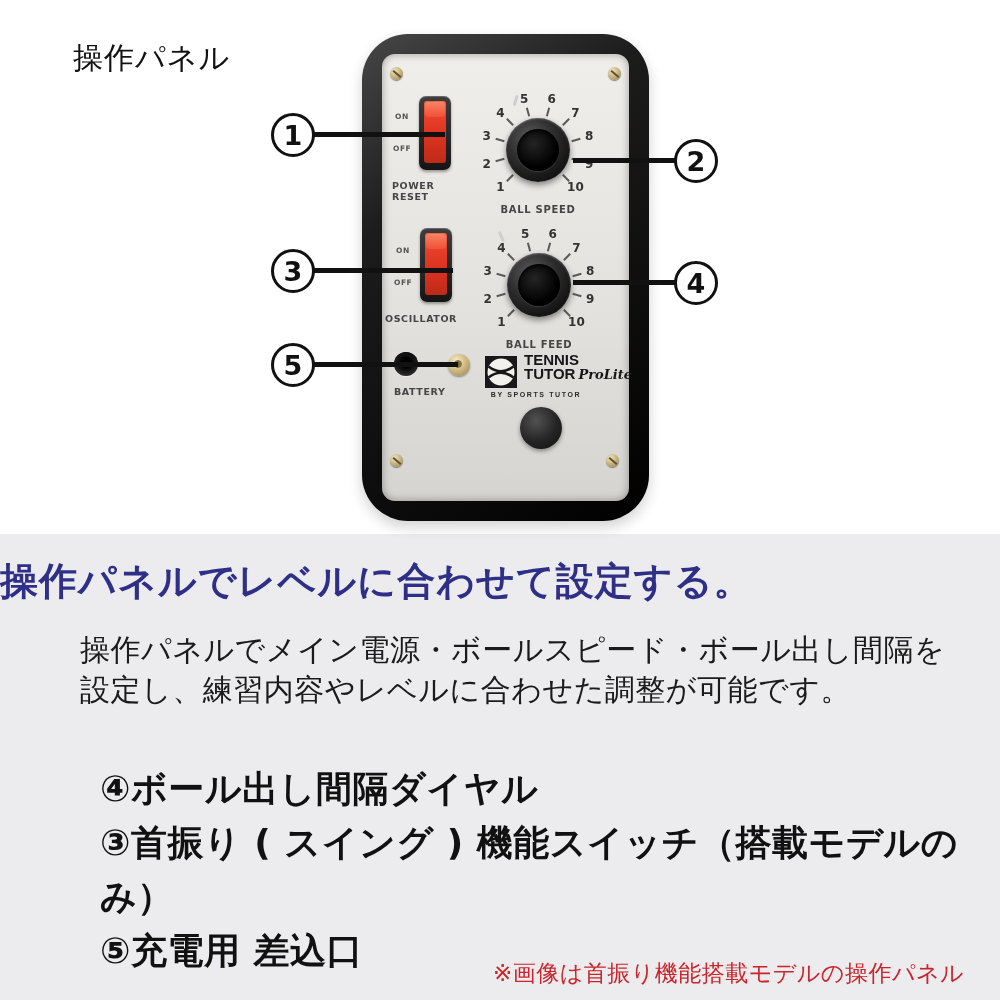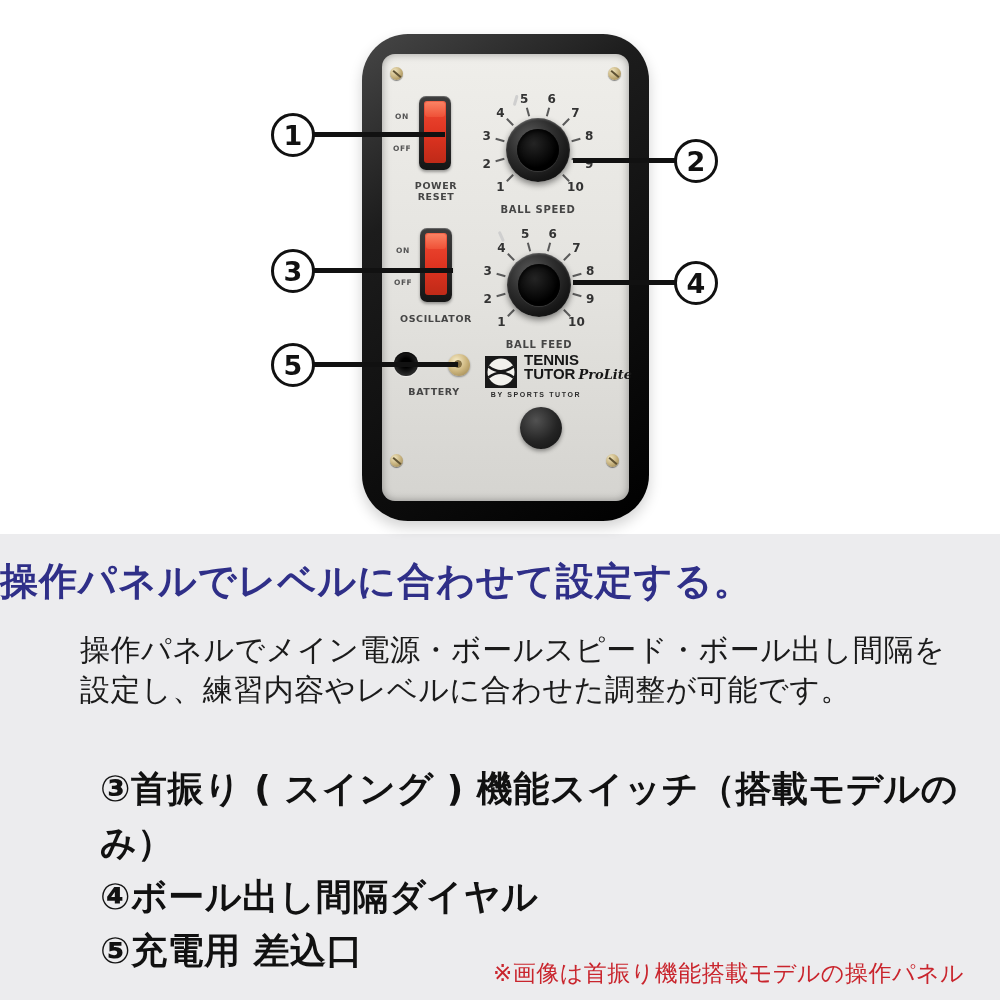--- a/index.html
+++ b/index.html
@@ -27,21 +27,21 @@
   .grp{position:absolute;}
   .onoff{position:absolute;font-size:7.5px;font-weight:700;color:#555;letter-spacing:.5px;}
   .bezel{position:absolute;left:27px;top:0;width:32px;height:74px;border-radius:7px;
          background:linear-gradient(180deg,#3d3d3d,#151515);
          box-shadow:inset 0 1px 1px rgba(255,255,255,.25),0 2px 3px rgba(0,0,0,.35);}
   .rocker{position:absolute;left:5px;top:5px;width:22px;height:62px;border-radius:3px;
           background:linear-gradient(180deg,#f2654a 0%,#e8402b 25%,#dd3320 55%,#bf2a18 100%);}
   .rocker::before{content:"";position:absolute;left:1px;top:1px;width:20px;height:15px;border-radius:3px;
           background:linear-gradient(180deg,#fa8263,#ef5137);}
   .plabel{position:absolute;font-size:9.5px;font-weight:700;color:#454545;letter-spacing:.6px;
-          line-height:10.5px;text-align:center;}
+          line-height:10.5px;text-align:left;}
 
   
   .dial{position:absolute;width:120px;height:150px;}
   .knob{position:absolute;left:28px;top:28px;width:64px;height:64px;border-radius:50%;
         background:radial-gradient(circle at 38% 32%,#5c5c5c,#2e2e2e 40%,#161616 70%,#0a0a0a);
         box-shadow:0 3px 6px rgba(0,0,0,.45),inset 0 1px 2px rgba(255,255,255,.25);}
   .knob::after{content:"";position:absolute;left:11px;top:11px;width:42px;height:42px;border-radius:50%;
         background:radial-gradient(circle at 40% 35%,#242424,#000 65%);
         box-shadow:inset 0 2px 4px rgba(0,0,0,.85),0 1px 1px rgba(255,255,255,.12);}
   .pointer{position:absolute;left:30px;top:4px;width:3px;height:11px;background:#cfcfcf;border-radius:2px;
@@ -84,20 +84,21 @@
         font-size:38px;font-weight:800;color:#2f2f88;letter-spacing:1px;}
   .info-body{position:absolute;left:80px;top:96px;font-size:30px;line-height:40px;color:#1b1b1b;letter-spacing:.5px;}
   .info-items{position:absolute;left:100px;top:228px;font-size:36px;line-height:54px;font-weight:700;color:#111;letter-spacing:.5px;}
   .info-note{position:absolute;right:36px;top:424px;font-size:23px;font-weight:500;color:#c9252d;letter-spacing:.5px;}
 </style>
 </head>
 <body>
 
 <div class="page">
 
+  <div class="page-title">操作パネル</div>
 
   <div class="photo-frame">
     <div class="faceplate">
 
       <div class="screw" style="left:8px;top:13px;"></div>
       <div class="screw" style="left:226px;top:13px;"></div>
       <div class="screw" style="left:8px;top:400px;"></div>
       <div class="screw" style="left:224px;top:400px;"></div>
 
       <div class="grp" style="left:10px;top:42px;width:92px;height:110px;">
@@ -214,20 +215,20 @@
   <div class="callout" style="left:674px;top:261px;">4</div>
   <div class="callout" style="left:271px;top:343px;">5</div>
 
   <div class="info">
     <div class="info-heading">操作パネルでレベルに合わせて設定する。</div>
     <div class="info-body">
       <div>操作パネルでメイン電源・ボールスピード・ボール出し間隔を</div>
       <div>設定し、練習内容やレベルに合わせた調整が可能です。</div>
     </div>
     <div class="info-items">
+      <div>④ボール出し間隔ダイヤル</div>
       <div>③首振り ( スイング ) 機能スイッチ（搭載モデルのみ）</div>
-      <div>④ボール出し間隔ダイヤル</div>
       <div>⑤充電用 差込口</div>
     </div>
     <div class="info-note">※画像は首振り機能搭載モデルの操作パネル</div>
   </div>
 
 </div>
 
 </body></html>

